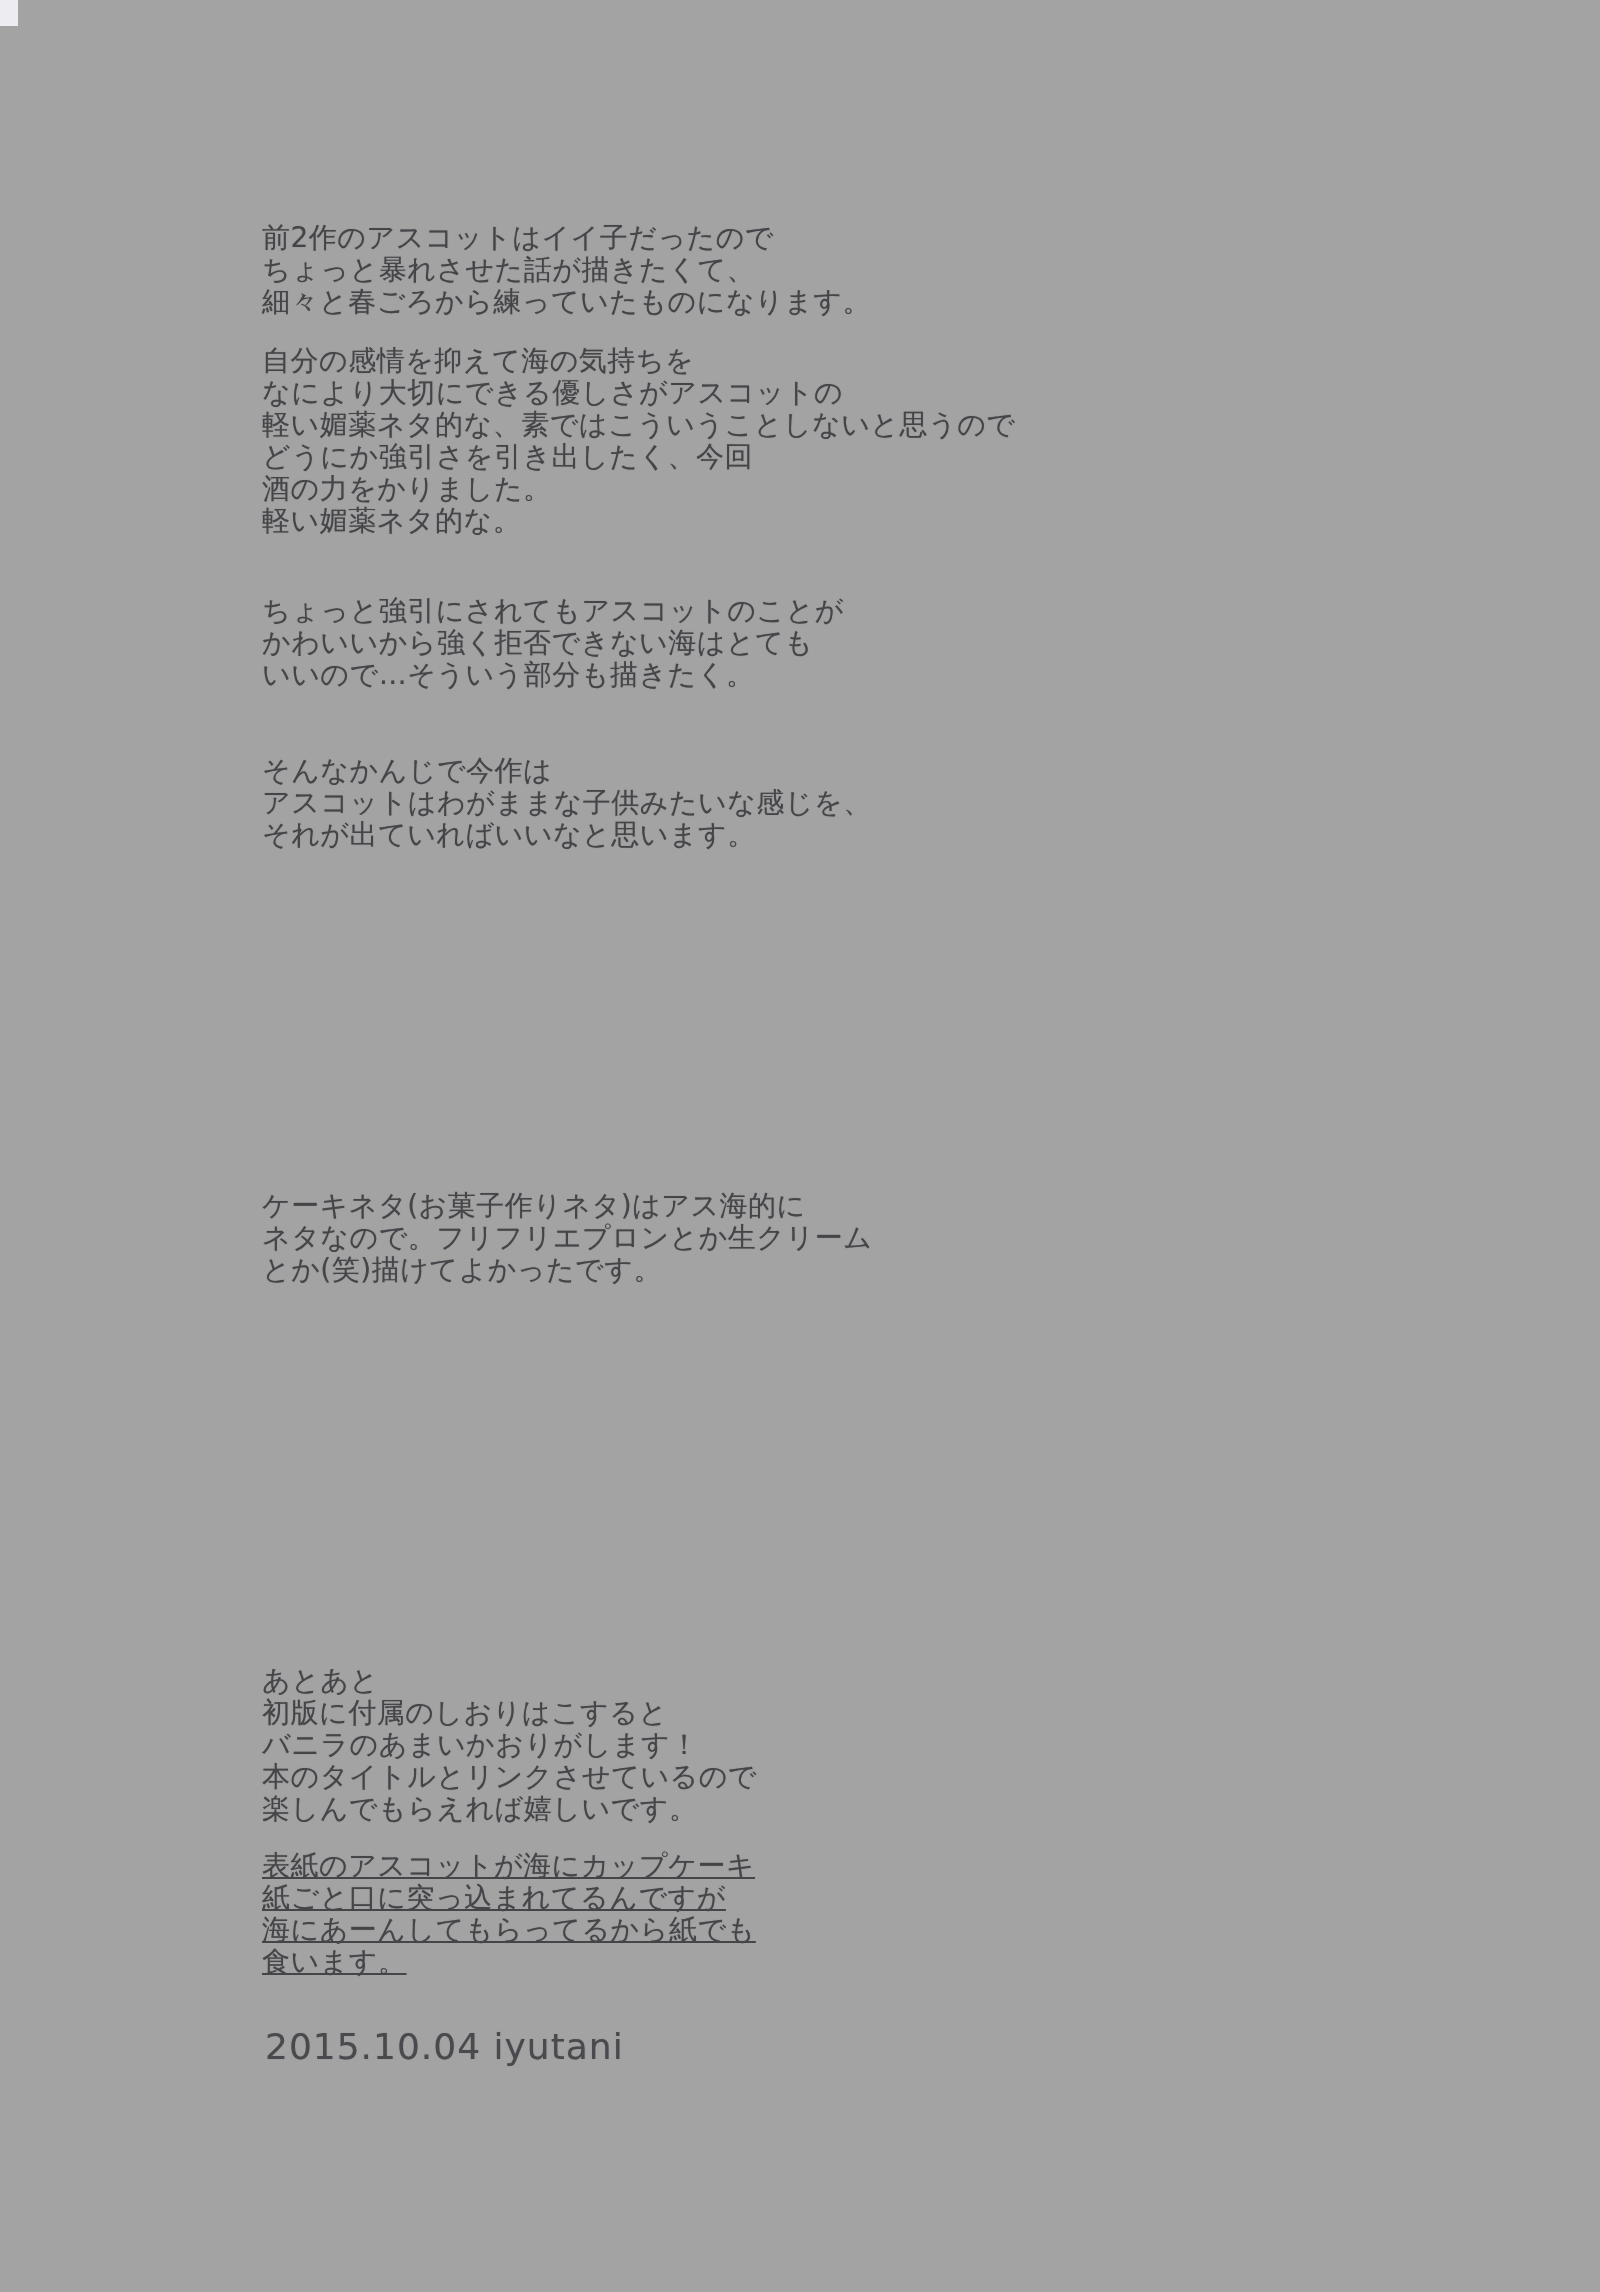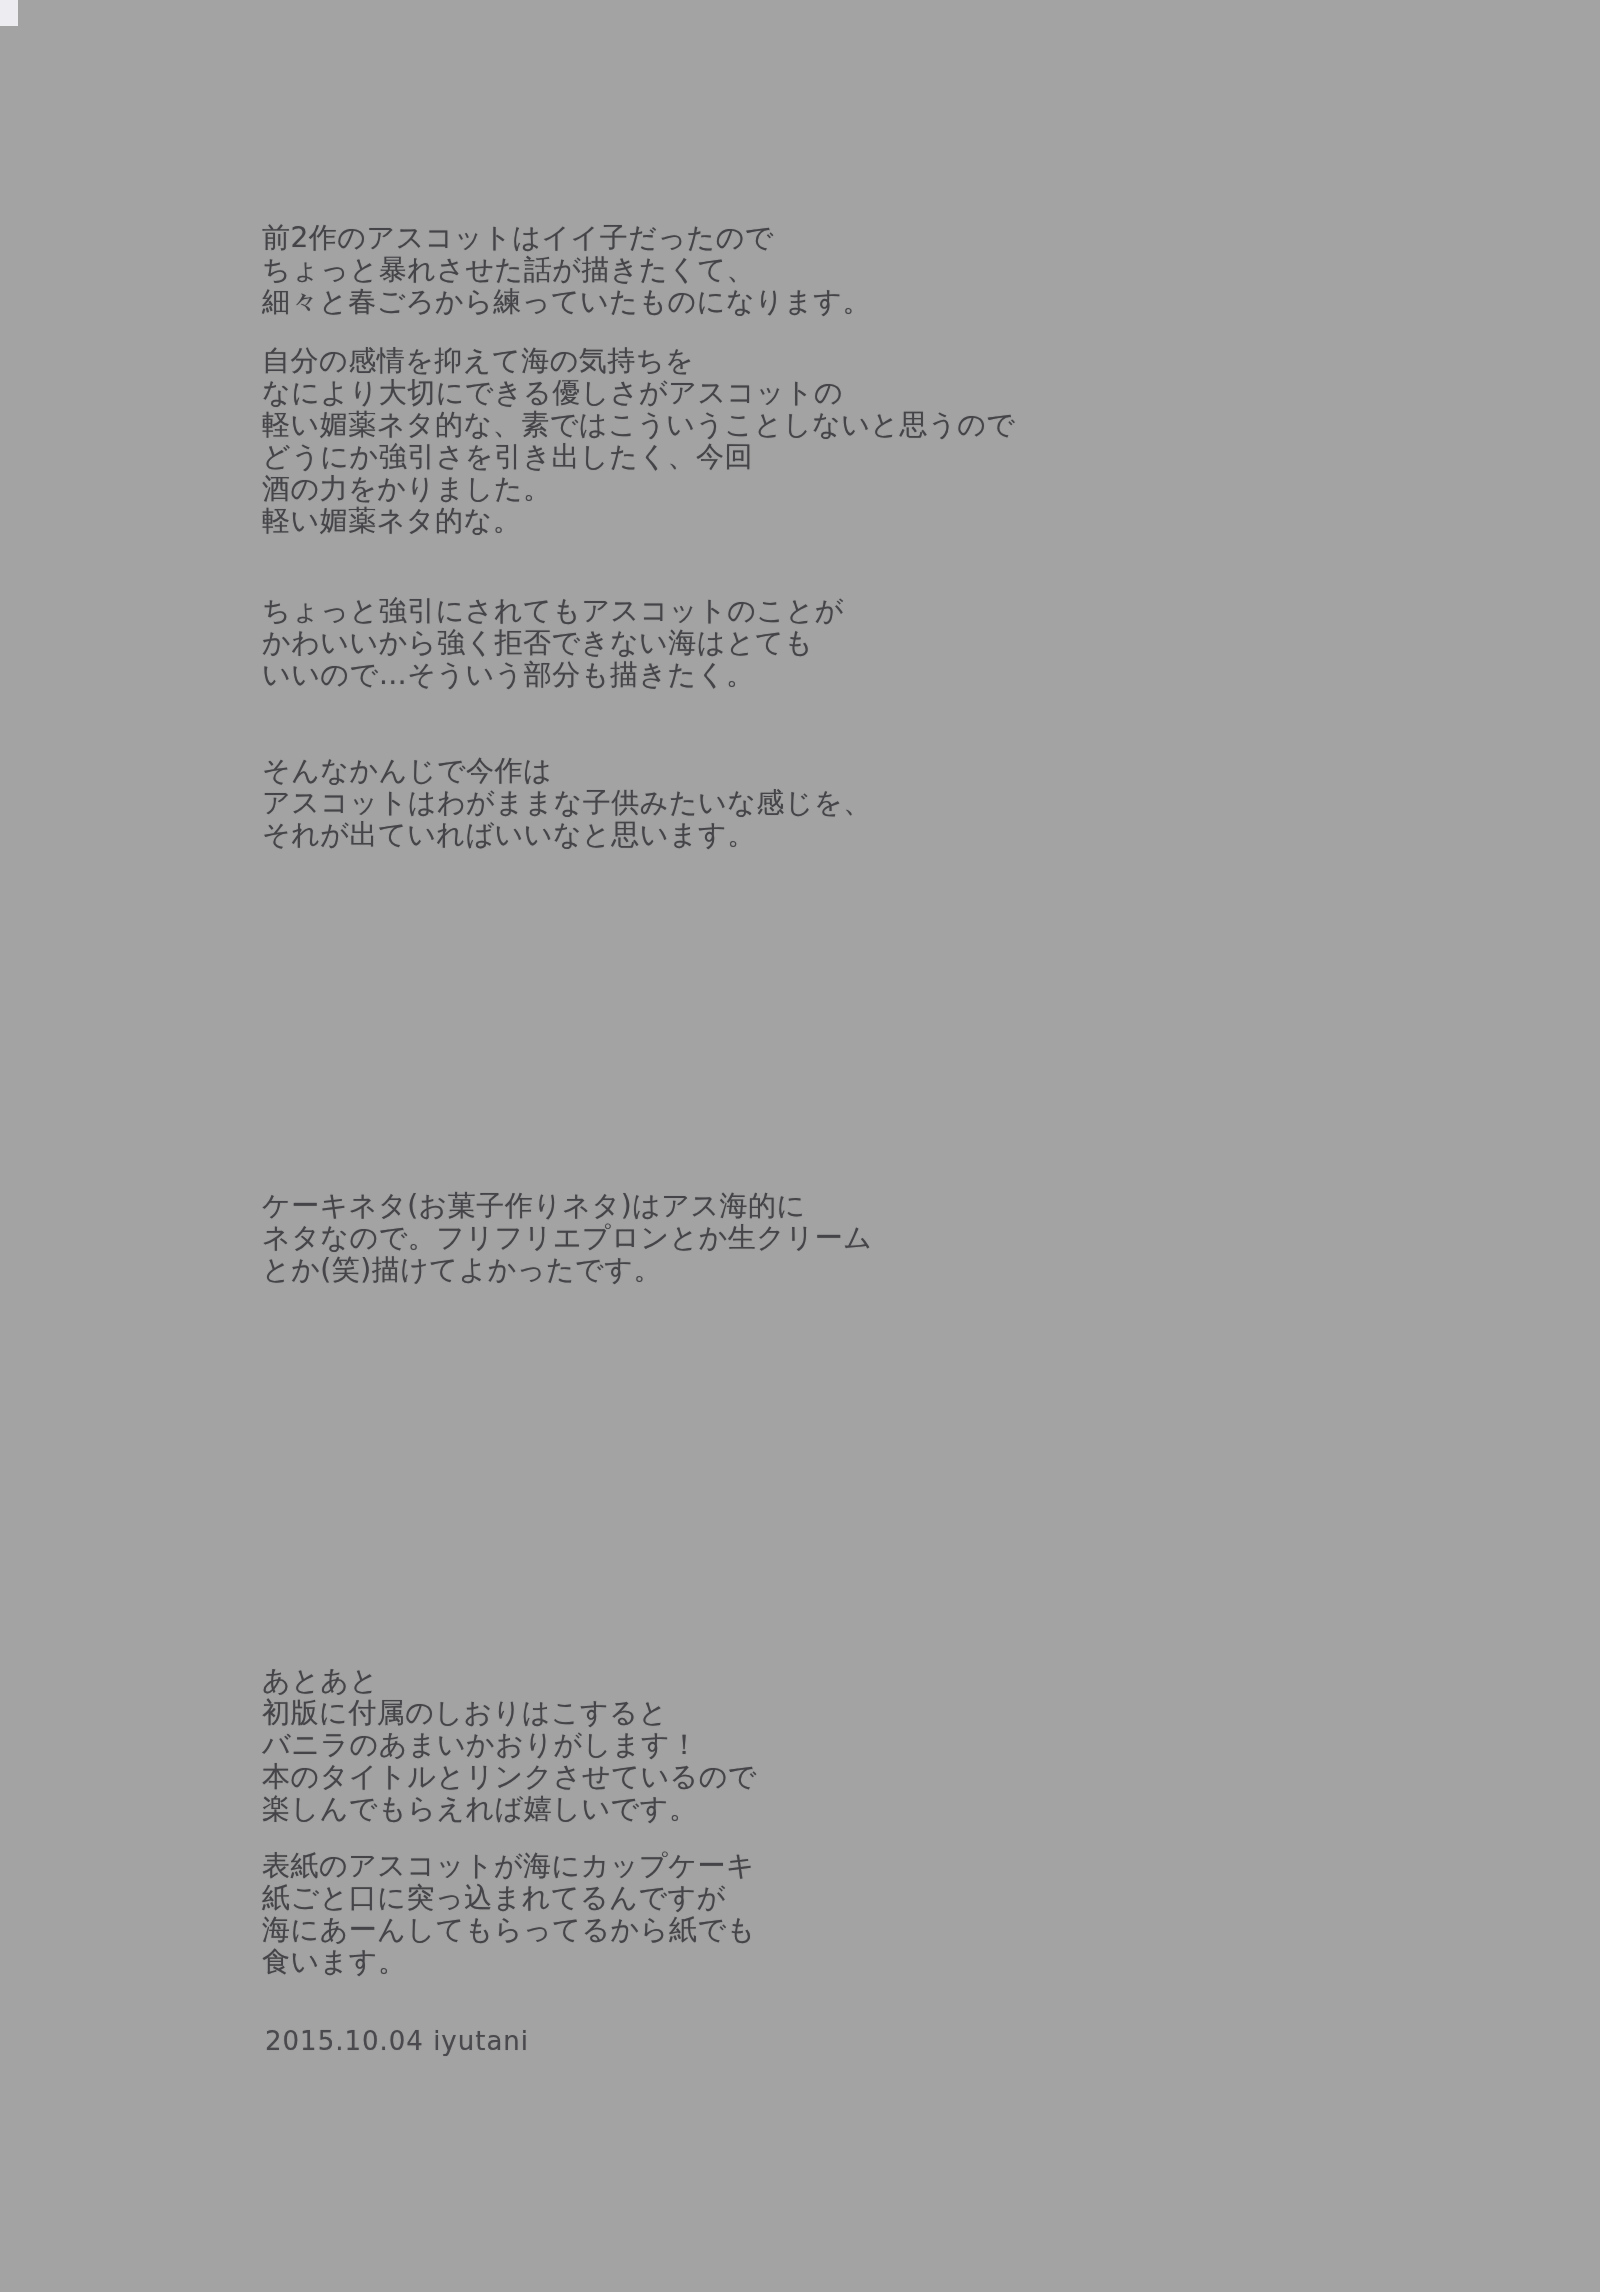--- a/index.html
+++ b/index.html
@@ -32,35 +32,35 @@
     letter-spacing: 0.5px;
     color: #454549;
     text-shadow: 0 0 1px rgba(69,69,73,0.45);
     white-space: nowrap;
   }
   .para .line { display: block; }
   .signature {
     position: absolute;
     left: 265px;
     top: 2026px;
-    font-size: 26px;
+    font-size: 36px;
     letter-spacing: 1px;
     color: #4a4a4e;
     text-shadow: 0 0 1px rgba(74,74,78,0.45);
   }
   .p1  { top: 222px; }
   .p2  { top: 345px; }
   .p3  { top: 595px; }
   .p4  { top: 755px; }
   .p5  { top: 908px; }
   .p6  { top: 1098px; }
   .p7  { top: 1190px; }
   .p8  { top: 1385px; }
   .p9  { top: 1665px; }
-  .p10 { top: 1850px; }
+  .p10 { top: 1850px; text-decoration: underline; }
 </style>
 </head>
 <body>
 
 <div class="page">
   <div class="scan-artifact"></div>
 
   <div class="para p1">
     <span class="line">前2作のアスコットはイイ子だったので</span>
     <span class="line">ちょっと暴れさせた話が描きたくて、</span>

